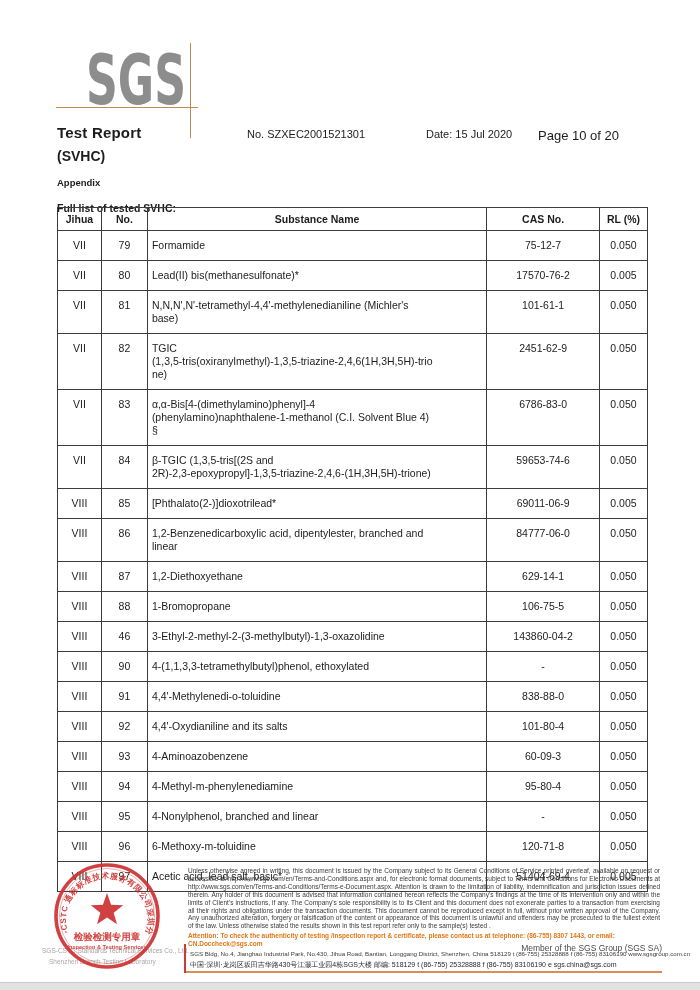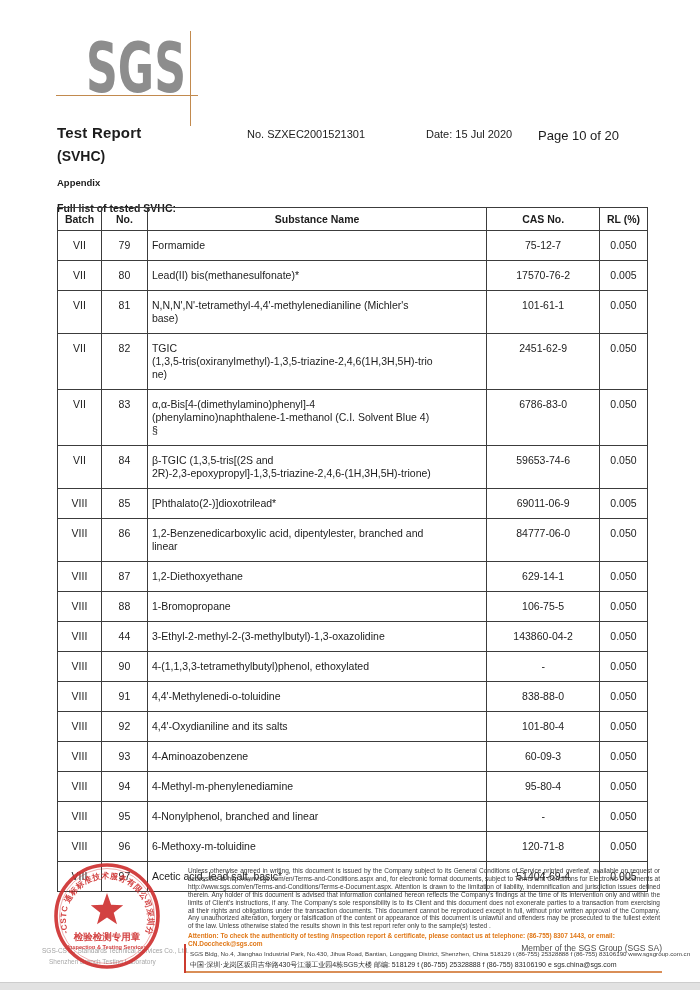--- a/index.html
+++ b/index.html
@@ -7,21 +7,21 @@
   body {
     position: relative;
     width: 700px;
     height: 990px;
     font-family: "Liberation Sans", sans-serif;
     color: #1c1c1c;
     overflow: hidden;
   }
 
   
-  .logo-wrap { position: absolute; left: 84px; top: 32px; width: 130px; height: 100px; }
+  .logo-wrap { position: absolute; left: 84px; top: 44px; width: 130px; height: 100px; }
   .logo-text-svg { position: absolute; left: 0; top: 0; }
   .logo-hline { position: absolute; left: -28px; top: 63px; width: 142px; height: 1px; background: #c械; background: #c28a4e; }
   .logo-vline { position: absolute; left: 106px; top: -1px; width: 1px; height: 95px; background: #c28a4e; }
 
   
   .title { position: absolute; left: 57px; top: 124px; font-size: 15px; font-weight: bold; letter-spacing: 0.2px; }
   .subtitle { position: absolute; left: 57px; top: 148px; font-size: 14px; font-weight: bold; }
   .report-no { position: absolute; left: 247px; top: 128px; font-size: 11px; }
   .report-date { position: absolute; left: 426px; top: 128px; font-size: 11px; }
   .report-page { position: absolute; left: 538px; top: 128px; font-size: 13px; }
@@ -98,21 +98,21 @@
 <table class="svhc-table">
   <colgroup>
     <col class="col-batch">
       <col class="col-no">
       <col class="col-substance">
       <col class="col-cas">
       <col class="col-rl">
   </colgroup>
   <thead>
     <tr>
-      <th>Batch</th>
+      <th>Jihua</th>
       <th>No.</th>
       <th>Substance Name</th>
       <th>CAS No.</th>
       <th>RL (%)</th>
     </tr>
   </thead>
   <tbody>
 
       <tr>
         <td class="cell-batch">VII</td>
@@ -196,21 +196,21 @@
       <tr>
         <td class="cell-batch">VIII</td>
         <td class="cell-no">88</td>
         <td class="cell-substance">1-Bromopropane</td>
         <td class="cell-cas">106-75-5</td>
         <td class="cell-rl">0.050</td>
       </tr>
 
       <tr>
         <td class="cell-batch">VIII</td>
-        <td class="cell-no">44</td>
+        <td class="cell-no">46</td>
         <td class="cell-substance">3-Ethyl-2-methyl-2-(3-methylbutyl)-1,3-oxazolidine</td>
         <td class="cell-cas">143860-04-2</td>
         <td class="cell-rl">0.050</td>
       </tr>
 
       <tr>
         <td class="cell-batch">VIII</td>
         <td class="cell-no">90</td>
         <td class="cell-substance">4-(1,1,3,3-tetramethylbutyl)phenol, ethoxylated</td>
         <td class="cell-cas">-</td>

